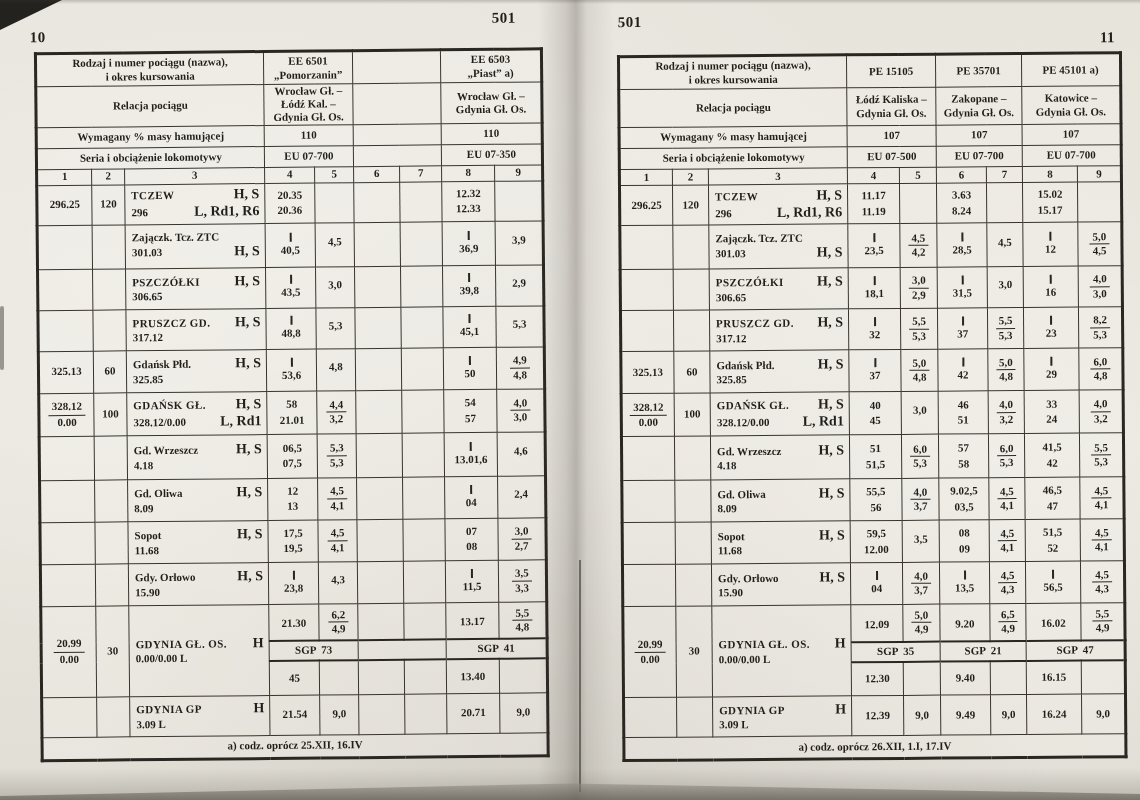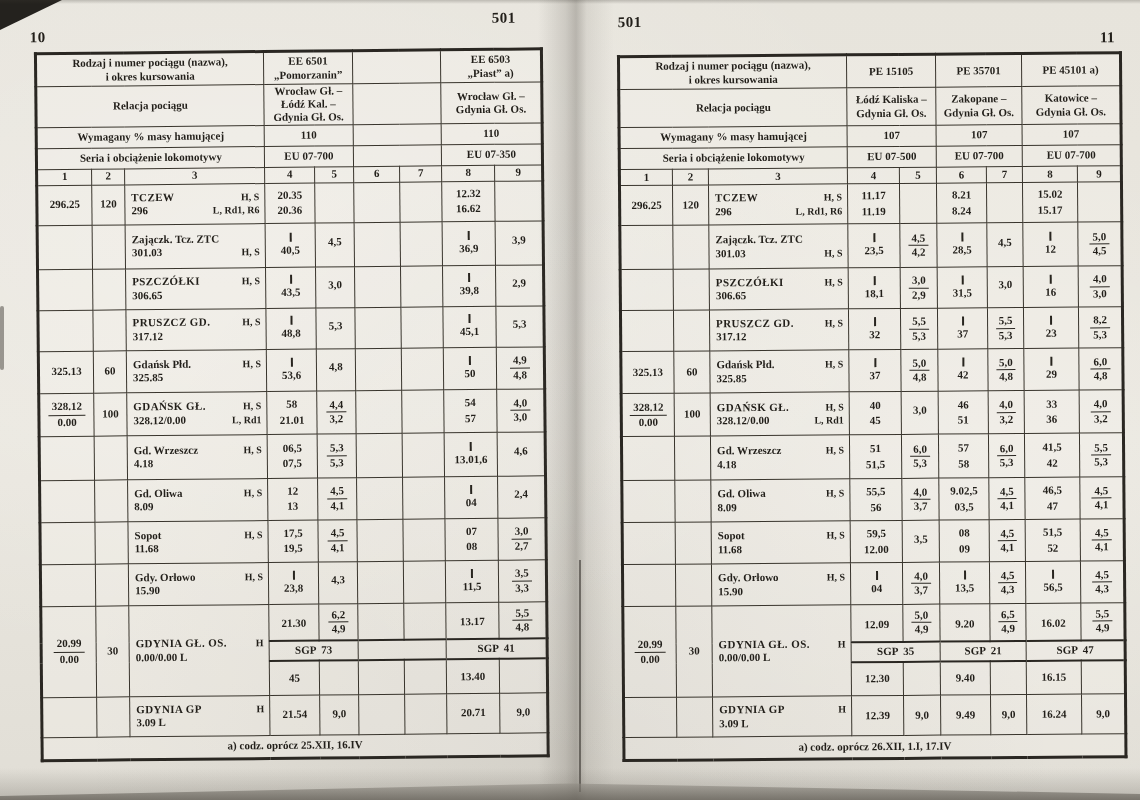--- a/index.html
+++ b/index.html
@@ -39,21 +39,21 @@
     font-weight:700;font-size:11px;line-height:1.2;overflow:hidden;}
   td.hlbl{text-align:left;padding:1px 4px 1px 6px;font-size:11.5px;}
   .prelines{white-space:pre-line;}
   td.htrain{font-size:11.5px;}
   td.hrel{font-size:10.5px;line-height:1.14;}
   td.hval{font-size:11px;}
   td.colnum{font-size:10px;font-weight:700;}
   td.kmcol,td.spdcol{border-top:none;border-bottom:none;font-size:11px;}
   td.stcol{border-right:3px double #2a2722;text-align:left;font-size:11.5px;}
   .srow{display:flex;justify-content:space-between;align-items:baseline;padding:0 5px 0 6px;}
-  .srow .mk{font-size:10px;white-space:pre;}
+  .srow .mk{font-size:14px;white-space:pre;}
   .maj .nm{letter-spacing:.4px;}
   td.dcol{font-size:11px;}
   td.vb{vertical-align:bottom;}  td.vb .dl{padding-bottom:4px;}
   td.vt{vertical-align:top;}     td.vt .dl{padding-top:3px;}
   .dl{display:block;}
   .pairgap .dl{padding:1px 0;}
   .bargl{width:2px;height:9px;background:#28251f;margin:0 auto 2px;}
   .fr{display:inline-block;text-align:center;vertical-align:middle;}
   .fr .ft{display:block;border-bottom:1.3px solid #2a2722;padding:0 3px 0;}
   .fr .fb{display:block;padding-top:0;}
@@ -178,21 +178,21 @@
               </td>
               <td class="dcol pairgap">
                 <div class="dl">20.35</div>
                 <div class="dl">20.36</div>
               </td>
               <td class="dcol"></td>
               <td class="dcol"></td>
               <td class="dcol"></td>
               <td class="dcol pairgap">
                 <div class="dl">12.32</div>
-                <div class="dl">16.62</div>
+                <div class="dl">12.33</div>
               </td>
               <td class="dcol"></td>
             </tr>
             <tr style="height: 44px;">
               <td class="kmcol"></td>
               <td class="spdcol"></td>
               <td class="stcol">
                 <div class="srow">
                   <div class="nm">Zajączk. Tcz. ZTC</div>
                   <div class="mk"></div>
@@ -632,21 +632,21 @@
                   <div class="nm2">296</div>
                   <div class="mk">L, Rd1, R6</div>
                 </div>
               </td>
               <td class="dcol pairgap">
                 <div class="dl">11.17</div>
                 <div class="dl">11.19</div>
               </td>
               <td class="dcol"></td>
               <td class="dcol pairgap">
-                <div class="dl">8.21</div>
+                <div class="dl">3.63</div>
                 <div class="dl">8.24</div>
               </td>
               <td class="dcol"></td>
               <td class="dcol pairgap">
                 <div class="dl">15.02</div>
                 <div class="dl">15.17</div>
               </td>
               <td class="dcol"></td>
             </tr>
             <tr style="height: 44px;">
@@ -795,21 +795,21 @@
               <td class="dcol vb">
                 <div class="dl">3,0</div>
               </td>
               <td class="dcol pairgap">
                 <div class="dl">46</div>
                 <div class="dl">51</div>
               </td>
               <td class="dcol"><span class="fr"><span class="ft">4,0</span><span class="fb">3,2</span></span></td>
               <td class="dcol pairgap">
                 <div class="dl">33</div>
-                <div class="dl">36</div>
+                <div class="dl">24</div>
               </td>
               <td class="dcol"><span class="fr"><span class="ft">4,0</span><span class="fb">3,2</span></span></td>
             </tr>
             <tr style="height: 44px;">
               <td class="kmcol"></td>
               <td class="spdcol"></td>
               <td class="stcol">
                 <div class="srow">
                   <div class="nm">Gd. Wrzeszcz</div>
                   <div class="mk">H, S</div>

